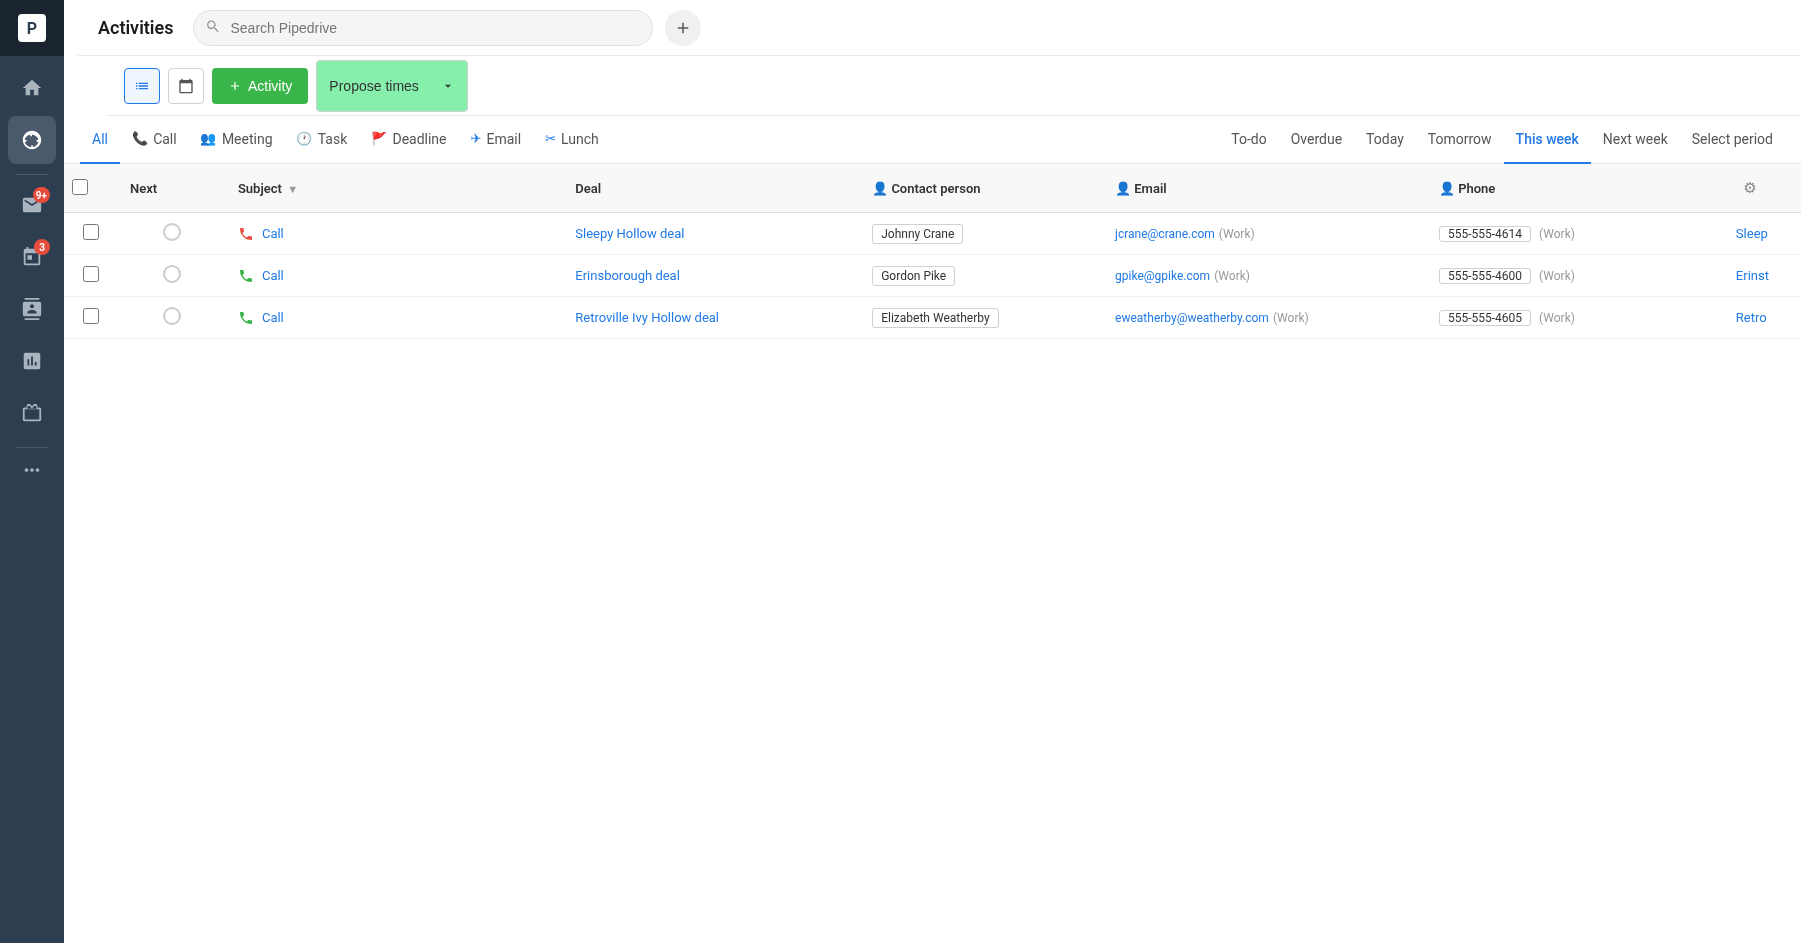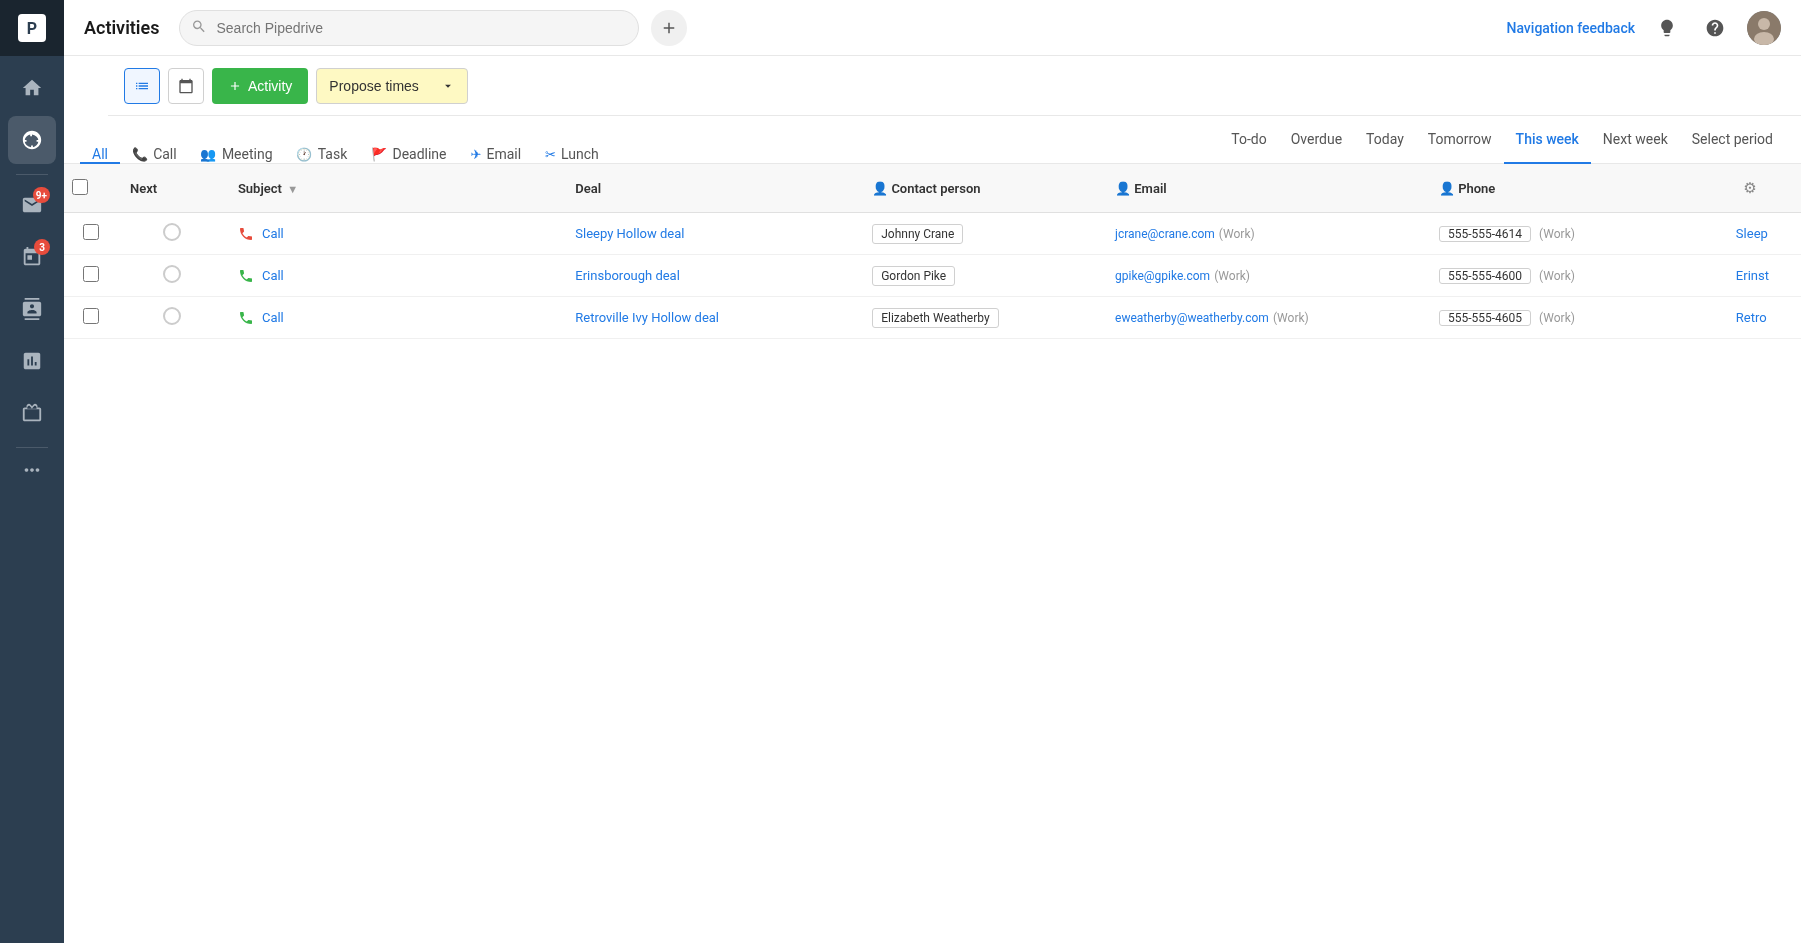--- a/index.html
+++ b/index.html
@@ -96,20 +96,21 @@
     
     .topbar {
       height: 56px;
       background: white;
       border-bottom: 1px solid #e8e8e8;
       display: flex;
       align-items: center;
       padding: 12px 20px;
       gap: 12px;
       flex-shrink: 0;
+      margin-left: 14px;
     }
     .topbar-title {
       font-size: 18px;
       font-weight: 600;
       color: #1a1a1a;
       margin-right: 8px;
     }
     .search-bar {
       flex: 1;
       max-width: 460px;
@@ -224,23 +225,23 @@
       border: none;
       border-radius: 4px;
       font-size: 14px;
       font-weight: 500;
       cursor: pointer;
     }
     .propose-btn {
       display: flex;
       align-items: center;
       gap: 22px;
-      height: 36px;
+      height: 52px;
       padding: 0 12px;
-      background: #fef9c3;
+      background: #86efac;
       color: #333;
       border: 1px solid #d0d0d0;
       border-radius: 4px;
       font-size: 14px;
       cursor: pointer;
     }
     .toolbar-right {
       margin-left: auto;
       display: flex;
       align-items: center;
@@ -287,21 +288,21 @@
       border-bottom: 1px solid #e8e8e8;
       display: flex;
       align-items: center;
       padding: 0 16px;
       gap: 0;
       flex-shrink: 0;
     }
     .filter-tab {
       height: 48px;
       display: flex;
-      align-items: flex-end;
+      align-items: center;
       padding: 0 12px;
       font-size: 14px;
       color: #555;
       cursor: pointer;
       border-bottom: 2px solid transparent;
       gap: 5px;
       white-space: nowrap;
     }
     .filter-tab.active { color: #217ae5; border-bottom-color: #217ae5; }
     .filter-right {
@@ -524,40 +525,20 @@
       </span>
       <input type="text" placeholder="Search Pipedrive" style="">
     </div>
 
     <button class="add-btn">
       <svg width="18" height="18" viewBox="0 0 24 24" fill="currentColor">
           <path d="M19 13h-6v6h-2v-6H5v-2h6V5h2v6h6v2z"></path>
         </svg>
     </button>
 
-    <div class="topbar-right">
-      <a class="nav-feedback">Navigation feedback</a>
-      <div class="topbar-icon">
-        <svg width="20" height="20" viewBox="0 0 24 24" fill="currentColor">
-            <path d="M9 21c0 .55.45 1 1 1h4c.55 0 1-.45 1-1v-1H9v1zm3-19C8.14 2 5 5.14 5 9c0 2.38 1.19 4.47 3 5.74V17c0 .55.45 1 1 1h6c.55 0 1-.45 1-1v-2.26c1.81-1.27 3-3.36 3-5.74 0-3.86-3.14-7-7-7z"></path>
-          </svg>
-      </div>
-      <div class="topbar-icon">
-        <svg width="20" height="20" viewBox="0 0 24 24" fill="currentColor">
-            <path d="M12 2C6.48 2 2 6.48 2 12s4.48 10 10 10 10-4.48 10-10S17.52 2 12 2zm1 17h-2v-2h2v2zm2.07-7.75l-.9.92C13.45 12.9 13 13.5 13 15h-2v-.5c0-1.1.45-2.1 1.17-2.83l1.24-1.26c.37-.36.59-.86.59-1.41 0-1.1-.9-2-2-2s-2 .9-2 2H8c0-2.21 1.79-4 4-4s4 1.79 4 4c0 .88-.36 1.68-.93 2.25z"></path>
-          </svg>
-      </div>
-      <div class="avatar">
-        <svg width="34" height="34" viewBox="0 0 34 34" fill="#999">
-            <circle cx="17" cy="17" r="17" fill="#8a7a6a"></circle>
-            <circle cx="17" cy="13" r="6" fill="#c8b8a8"></circle>
-            <ellipse cx="17" cy="28" rx="10" ry="7" fill="#c8b8a8"></ellipse>
-          </svg>
-      </div>
-    </div>
   </div>
 
   <div class="toolbar">
     <button class="view-btn active" title="List view">
       <svg width="16" height="16" viewBox="0 0 24 24" fill="currentColor">
           <path d="M3 13h2v-2H3v2zm0 4h2v-2H3v2zm0-8h2V7H3v2zm4 4h14v-2H7v2zm0 4h14v-2H7v2zM7 7v2h14V7H7z"></path>
         </svg>
     </button>
     <button class="view-btn" title="Calendar view">
       <svg width="16" height="16" viewBox="0 0 24 24" fill="currentColor">

